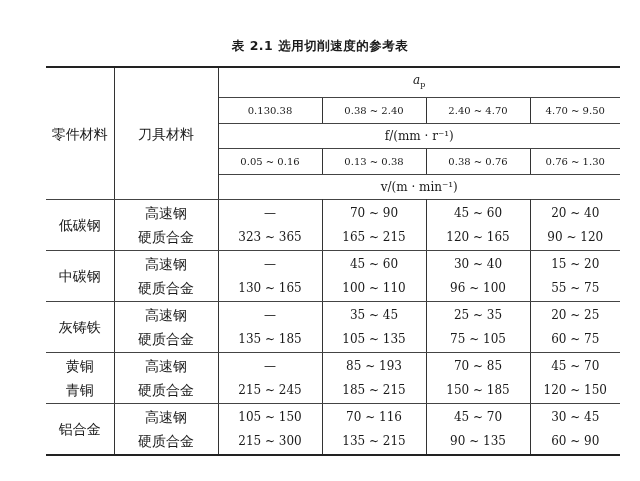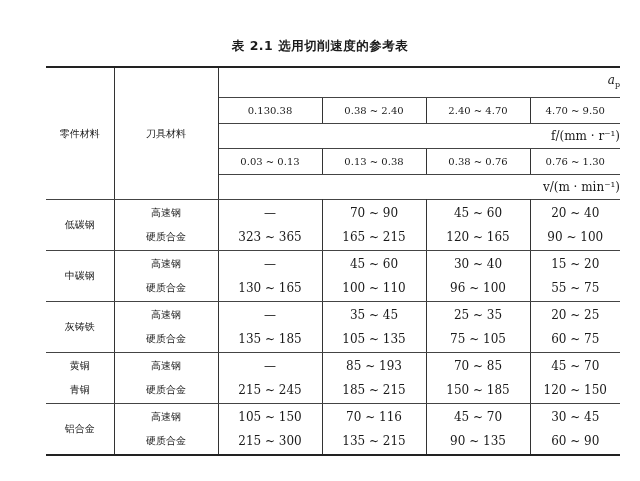--- a/index.html
+++ b/index.html
@@ -10,23 +10,23 @@
              font-family: "DejaVu Sans", "Liberation Sans", sans-serif; }
   table { position: absolute; left: 46px; top: 66px; width: 574px;
           border-collapse: collapse; font-size: 12px; }
   td { text-align: center; vertical-align: middle; padding: 0; line-height: 24px;
        border-left: 1px solid #333; border-right: 1px solid #333;
        border-top: 1px solid #444; border-bottom: 1px solid #444; }
   tr.top td { border-top: 2px solid #222; }
   tr.last td { border-bottom: 2px solid #222; }
   td.first { border-left: none; }
   td.lastc { border-right: none; }
-  td.hdr { height: 24px; text-align: right; }
+  td.hdr { height: 24px; }
   td.sub { height: 25px; font-size: 10px; }
-  td.cjk { font-family: "DejaVu Sans", "Liberation Sans", sans-serif; font-size: 10px; }
+  td.cjk { font-family: "DejaVu Sans", "Liberation Sans", sans-serif; font-size: 14px; }
   td.pair { height: 50px; }
   .line { display: block; line-height: 24px; }
   i.sym { font-style: italic; }
   sub.p { font-size: 8px; }
 </style>
 </head>
 <body>
 
 <div class="caption">表 2.1   选用切削速度的参考表</div>
 
@@ -48,21 +48,21 @@
   <tr>
     <td class="sub">0.130.38</td>
     <td class="sub">0.38 ~ 2.40</td>
     <td class="sub">2.40 ~ 4.70</td>
     <td class="sub lastc">4.70 ~ 9.50</td>
   </tr>
   <tr>
     <td class="lastc hdr" colspan="4">f/(mm · r⁻¹)</td>
   </tr>
   <tr>
-    <td class="sub">0.03 ~ 0.13</td>
+    <td class="sub">0.05 ~ 0.16</td>
     <td class="sub">0.13 ~ 0.38</td>
     <td class="sub">0.38 ~ 0.76</td>
     <td class="sub lastc">0.76 ~ 1.30</td>
   </tr>
   <tr>
     <td class="lastc hdr" colspan="4">v/(m · min⁻¹)</td>
   </tr>
   <tr style="height:0"></tr>
 
   <tr>
@@ -78,21 +78,21 @@
     <td class="pair">
           <span class="line">70 ~ 90</span>
           <span class="line">165 ~ 215</span>
         </td>
     <td class="pair">
           <span class="line">45 ~ 60</span>
           <span class="line">120 ~ 165</span>
         </td>
     <td class="pair lastc">
           <span class="line">20 ~ 40</span>
-          <span class="line">90 ~ 100</span>
+          <span class="line">90 ~ 120</span>
         </td>
   </tr>
 
   <tr>
     <td class="first cjk pair">中碳钢</td>
     <td class="cjk pair">
           <span class="line">高速钢</span>
           <span class="line">硬质合金</span>
         </td>
     <td class="pair">

